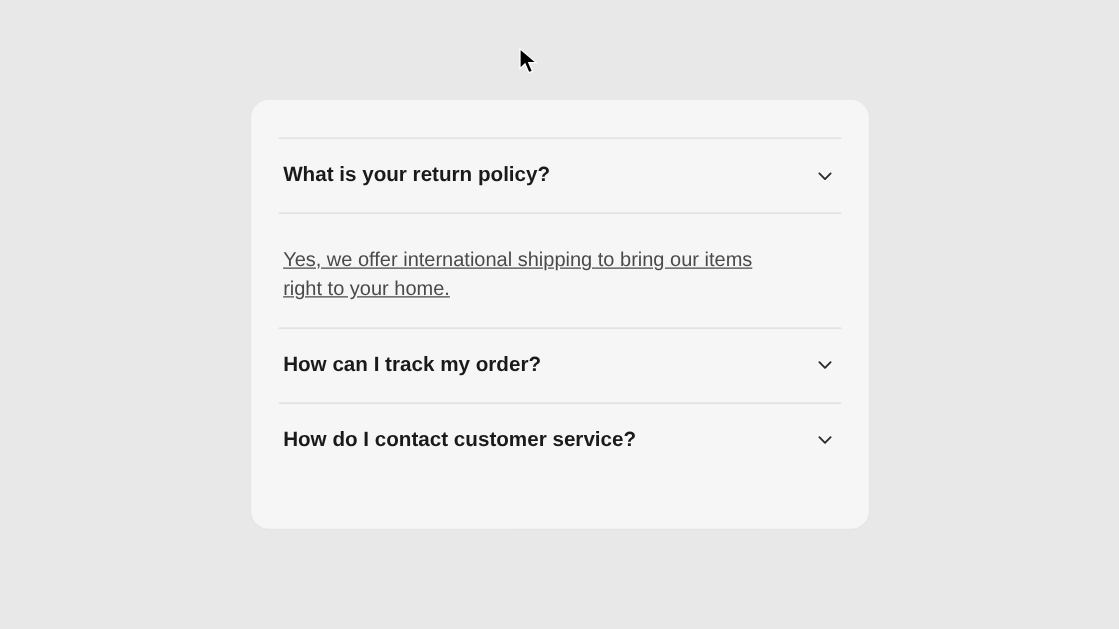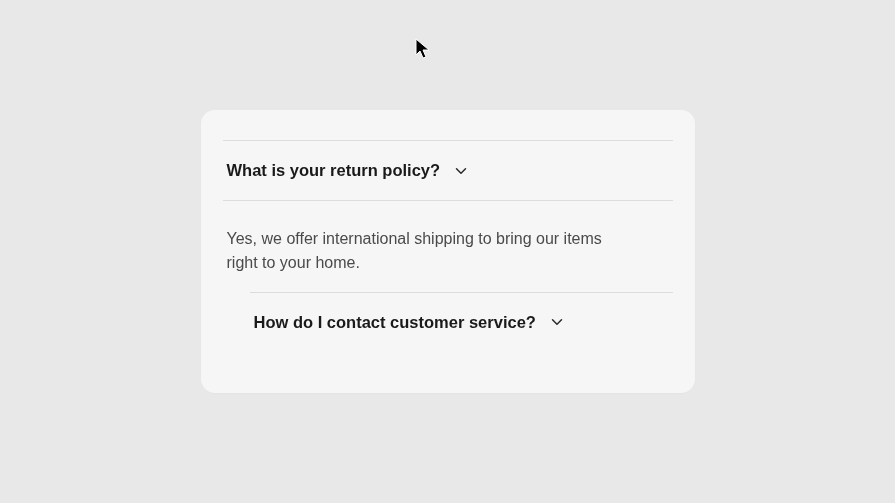--- a/index.html
+++ b/index.html
@@ -23,26 +23,25 @@
       border-radius: 14px;
       padding: 30px 22px 40px 22px;
       box-shadow: 0 1px 2px rgba(0,0,0,0.02);
     }
     .faq-item {
       border-top: 1px solid #dcdcdc;
       padding: 18px 4px;
     }
     .faq-item:last-child {
       border-bottom: 1px solid transparent;
-      margin-left: 27px;
     }
     .faq-header {
       display: flex;
       align-items: center;
-      justify-content: flex-start;
+      justify-content: space-between;
       cursor: pointer;
     }
     .faq-question {
       font-size: 16.5px;
       font-weight: 600;
       color: #1a1a1a;
       line-height: 1.4;
     }
     .chevron {
       width: 18px;
@@ -50,20 +49,21 @@
       flex-shrink: 0;
       margin-left: 12px;
       color: #2b2b2b;
     }
     .faq-answer {
       margin-top: 8px;
       font-size: 16px;
       color: #4a4a4a;
       line-height: 1.45;
       max-width: 380px;
+      text-decoration: underline;
     }
     .cursor {
       position: absolute;
       top: 38px;
       left: 415px;
       width: 20px;
       height: 24px;
       z-index: 10;
       pointer-events: none;
     }
@@ -79,20 +79,28 @@
       <svg class="chevron" viewBox="0 0 24 24" fill="none" stroke="currentColor" stroke-width="2" stroke-linecap="round" stroke-linejoin="round">
           <polyline points="6 9 12 15 18 9"></polyline>
         </svg>
     </div>
   </div>
 
   <div class="faq-item">
     <div class="faq-answer">Yes, we offer international shipping to bring our items right to your home.</div>
   </div>
 
+  <div class="faq-item">
+    <div class="faq-header">
+      <div class="faq-question">How can I track my order?</div>
+      <svg class="chevron" viewBox="0 0 24 24" fill="none" stroke="currentColor" stroke-width="2" stroke-linecap="round" stroke-linejoin="round">
+          <polyline points="6 9 12 15 18 9"></polyline>
+        </svg>
+    </div>
+  </div>
 
 
   <div class="faq-item">
     <div class="faq-header">
       <div class="faq-question">How do I contact customer service?</div>
       <svg class="chevron" viewBox="0 0 24 24" fill="none" stroke="currentColor" stroke-width="2" stroke-linecap="round" stroke-linejoin="round">
           <polyline points="6 9 12 15 18 9"></polyline>
         </svg>
     </div>
   </div>

